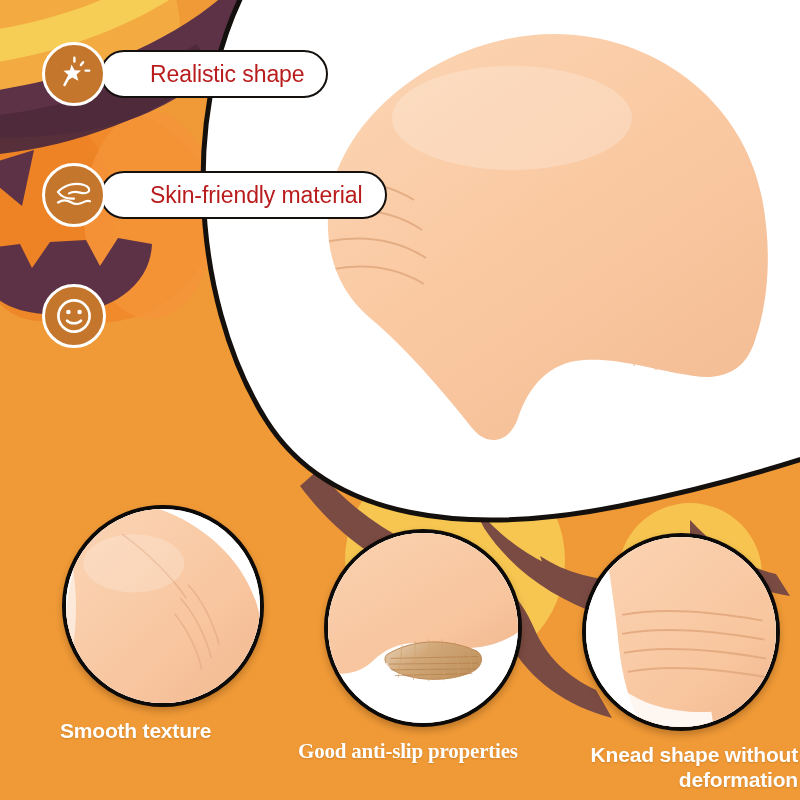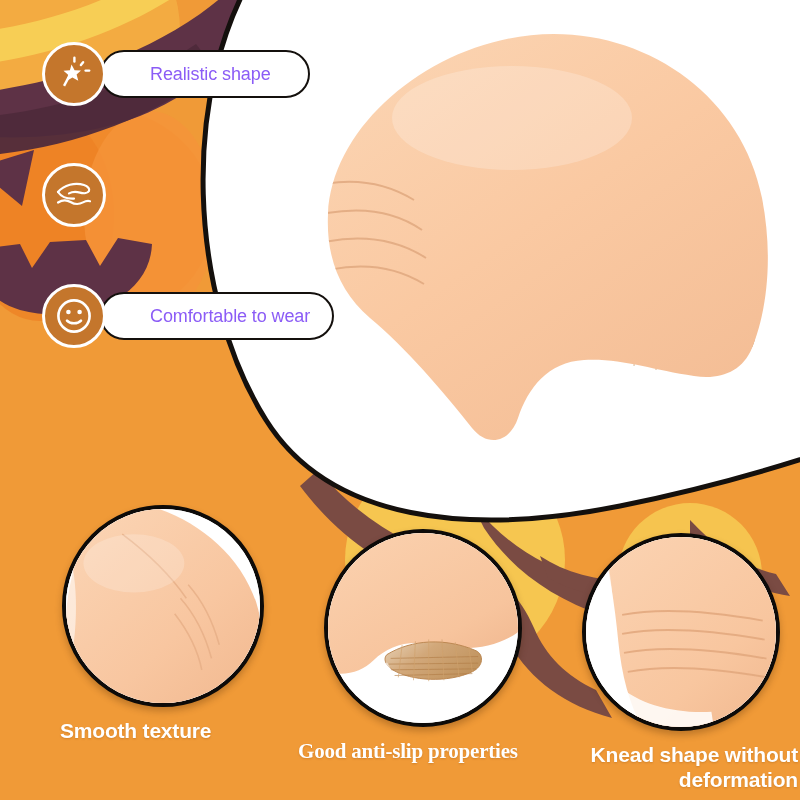--- a/index.html
+++ b/index.html
@@ -58,22 +58,22 @@
     background: #ffffff;
     border: 2px solid #14100d;
     border-radius: 26px;
     display: flex;
     align-items: center;
     box-sizing: border-box;
     padding: 0 22px 0 48px;
     white-space: nowrap;
   }
   .feature-label {
-    font-size: 18px;
-    color: #8b5cf6;
+    font-size: 23px;
+    color: #b91c1c;
     letter-spacing: -0.1px;
     line-height: 1;
   }
 
   .feature-icon {
     position: absolute;
     left: 0;
     top: 0;
     width: 64px;
     height: 64px;
@@ -291,37 +291,37 @@
             <rect x="19.2" y="2.5" width="2.4" height="6.2" rx="1.2"></rect>
             <rect x="26.8" y="6.6" width="2.4" height="6" rx="1.2" transform="rotate(38 28 9.6)"></rect>
             <rect x="30.4" y="15.4" width="6" height="2.4" rx="1.2"></rect>
           </g>
         </svg>
       </div>
     </div>
 
 
     <div class="feature-row">
+      <div class="feature-pill">
+        <span class="feature-label">Skin-friendly material</span>
+      </div>
       <div class="feature-icon">
         <svg width="42" height="42" viewBox="0 0 42 42" xmlns="http://www.w3.org/2000/svg">
           <g fill="none" stroke="#FFFFFF" stroke-width="2.2" stroke-linecap="round" stroke-linejoin="round">
             <path d="M5 18 C11 11, 22 8, 31 11 C35 12.4, 37 15, 36 17
                      C35 19, 31 19.6, 27 18.6 C23 17.6, 19 17.8, 16 19.4"></path>
             <path d="M5 18 C8 22.4, 14 25, 21 24.6"></path>
             <path d="M5 28.5 C9.5 25.6, 13.5 25.6, 17.5 28 C21.5 30.4, 26 30.6, 30 28.4
                      C32.6 27, 34.6 26.6, 37 27.2"></path>
           </g>
         </svg>
       </div>
     </div>
 
     <div class="feature-row">
-      <div class="feature-pill">
-        <span class="feature-label">Comfortable to wear</span>
-      </div>
       <div class="feature-icon">
         <svg width="42" height="42" viewBox="0 0 42 42" xmlns="http://www.w3.org/2000/svg">
           <circle cx="21" cy="21" r="15.6" fill="none" stroke="#FFFFFF" stroke-width="2.6"></circle>
           <circle cx="15.4" cy="17" r="2.3" fill="#FFFFFF"></circle>
           <circle cx="26.6" cy="17" r="2.3" fill="#FFFFFF"></circle>
           <path d="M14 25.6 C17.2 29.2, 24.8 29.2, 28 25.6" fill="none" stroke="#FFFFFF" stroke-width="2.6" stroke-linecap="round"></path>
         </svg>
       </div>
     </div>
 

